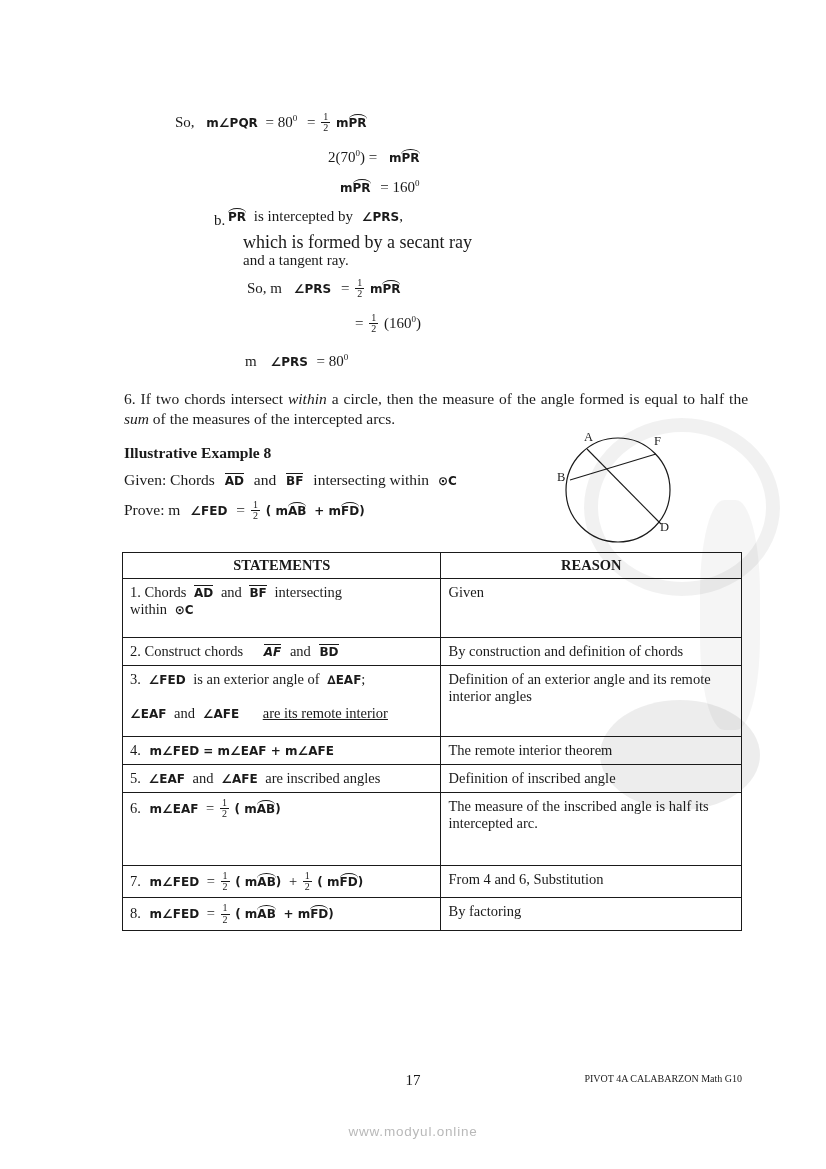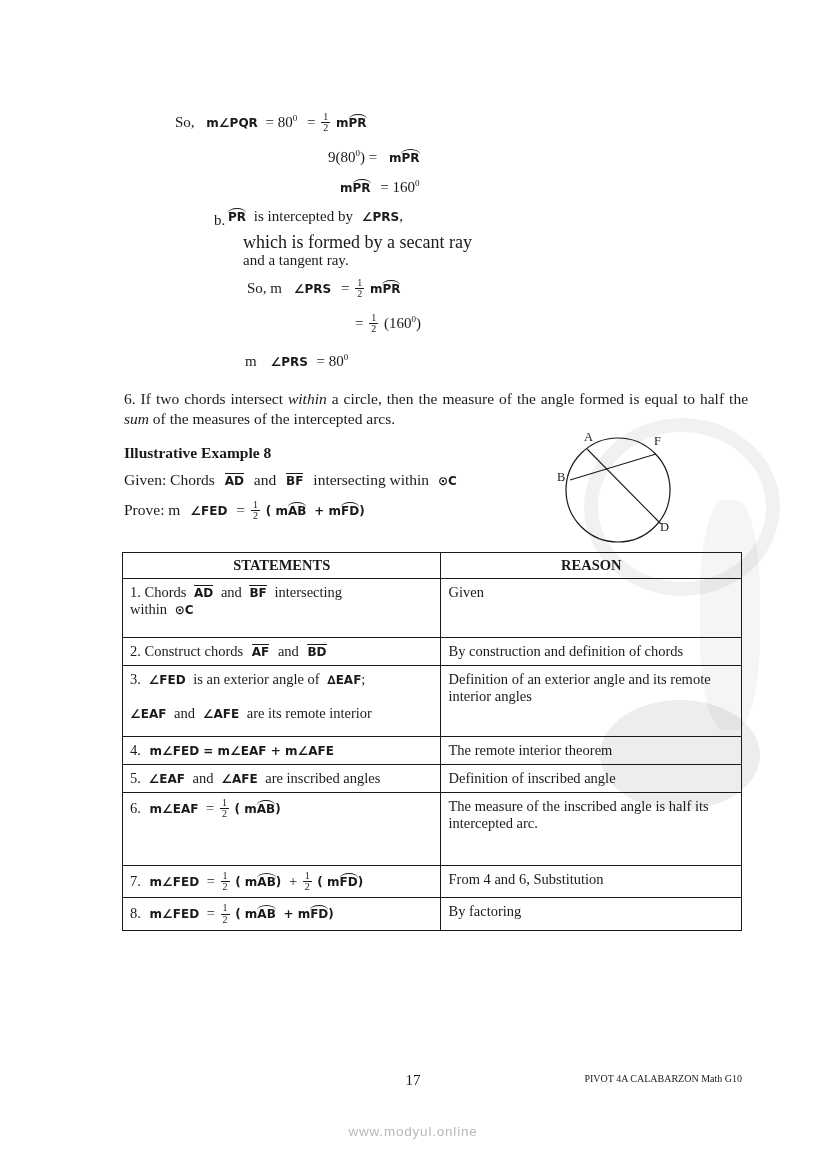--- a/index.html
+++ b/index.html
@@ -179,21 +179,21 @@
     <div class="line-so">
       <span>So,</span>
       <span class="sym" style="margin-left:8px;">m∠PQR</span>
       <span style="margin-left:4px;"><span>= 80</span><span class="sup">0</span></span>
       <span style="margin-left:6px;">=</span>
       <span class="frac"><span class="num">1</span><span class="den">2</span></span>
       <span class="sym">m</span><span class="sym arcov">PR</span>
     </div>
 
     <div class="line-2x80">
-      <span><span>9(80</span><span class="sup">0</span><span>) =</span></span>
+      <span><span>2(70</span><span class="sup">0</span><span>) =</span></span>
       <span class="sym" style="margin-left:8px;">m</span><span class="sym arcov">PR</span>
     </div>
 
     <div class="line-mpr160">
       <span class="sym">m</span><span class="sym arcov">PR</span>
       <span style="margin-left:6px;"><span>= 160</span><span class="sup">0</span></span>
     </div>
 
     <div class="item-b">
       <span class="lbl">b.</span>
@@ -289,38 +289,38 @@
           <span>within</span>
           <span class="sym" style="margin-left:4px;">⊙C</span>
         </td>
         <td>Given</td>
       </tr>
 
       <tr>
         <td>
           <span class="r-num">2.</span>
           <span>Construct chords</span>
-          <span class="sym barov" style="margin-left:5px;">AF</span>
+          <span class="sym barov" style="margin-left:17px;font-style:italic;">AF</span>
           <span style="margin-left:5px;">and</span>
           <span class="sym barov" style="margin-left:5px;">BD</span>
         </td>
         <td>By construction and definition of chords</td>
       </tr>
 
       <tr>
         <td class="cell-tall-2">
           <span class="r-num">3.</span>
           <span class="sym" style="margin-left:4px;">∠FED</span>
           <span style="margin-left:4px;">is an exterior angle of</span>
           <span class="sym" style="margin-left:4px;">∆EAF</span><span>;</span>
           <br><br>
           <span class="sym">∠EAF</span>
           <span style="margin-left:4px;">and</span>
           <span class="sym" style="margin-left:4px;">∠AFE</span>
-          <span style="margin-left:4px;">are its remote interior</span>
+          <span style="margin-left:20px;text-decoration:underline;">are its remote interior</span>
         </td>
         <td>Definition of an exterior angle and its remote interior angles</td>
       </tr>
 
       <tr>
         <td>
           <span class="r-num">4.</span>
           <span class="sym" style="margin-left:5px;">m∠FED = m∠EAF + m∠AFE</span>
         </td>
         <td>The remote interior theorem</td>

